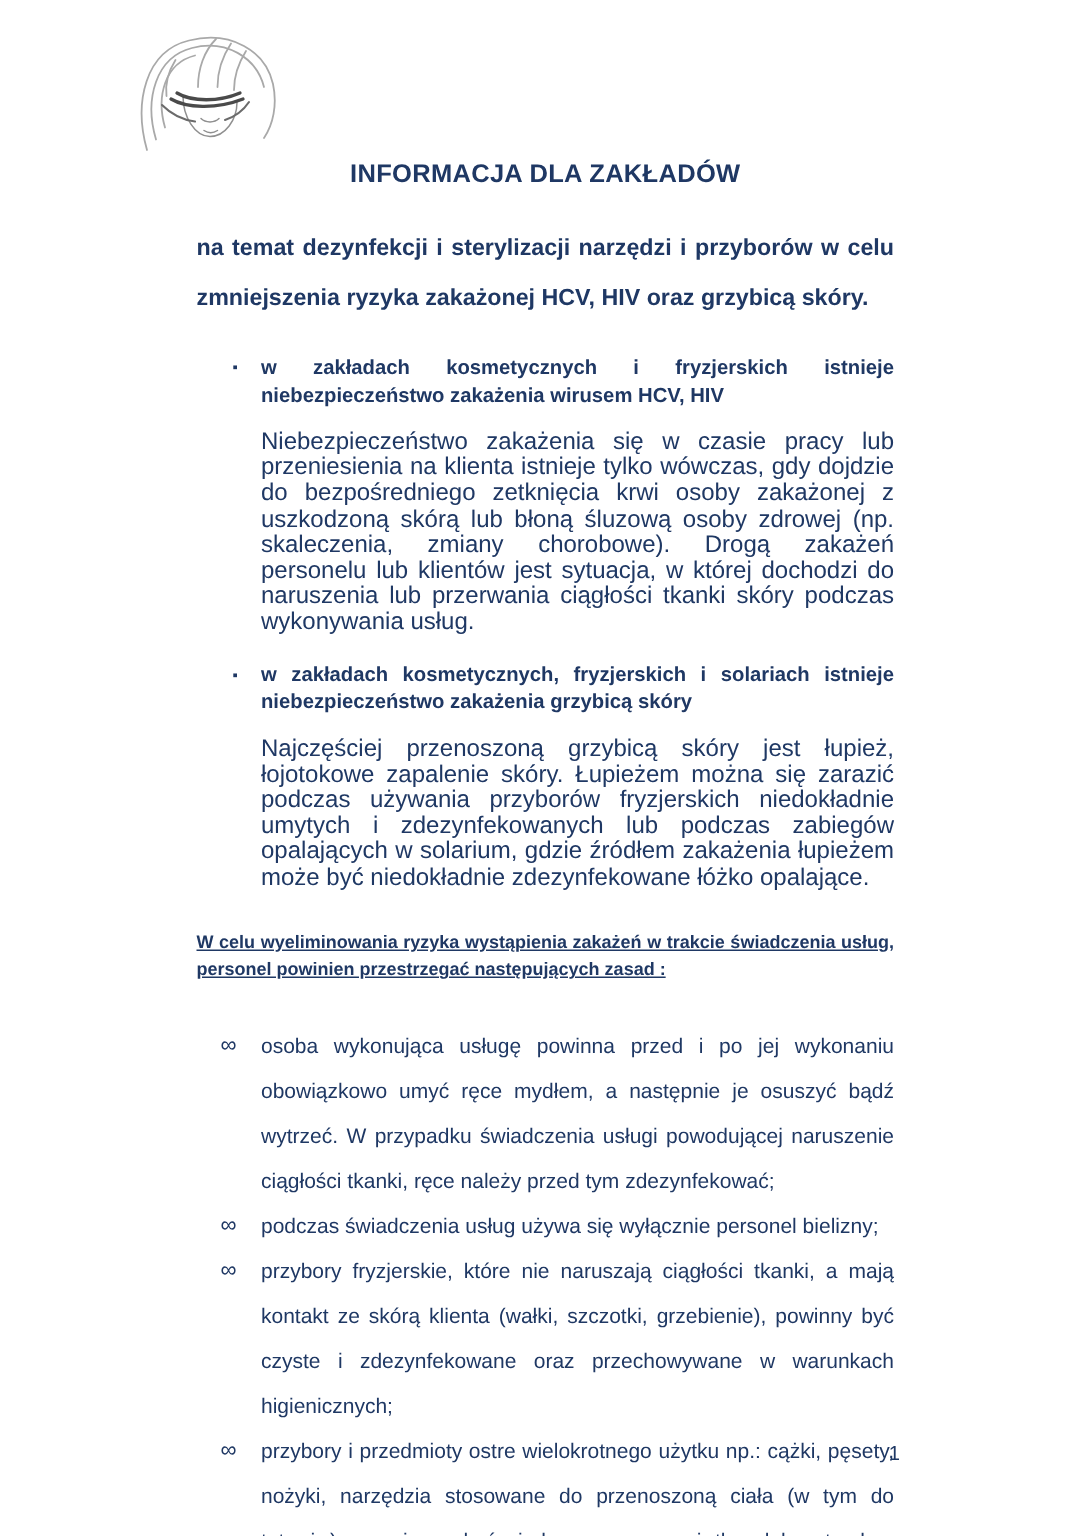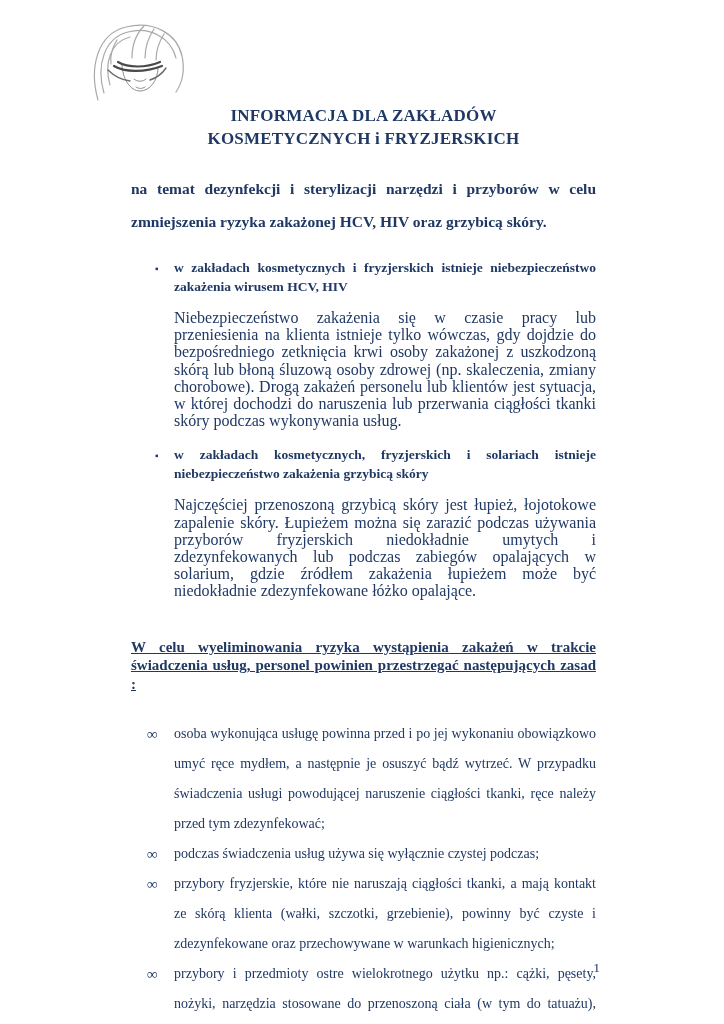--- a/index.html
+++ b/index.html
@@ -5,21 +5,21 @@
   :root { --ink: #1f3864; }
   * { margin: 0; padding: 0; box-sizing: border-box; }
   html, body { background: #ffffff; }
   .page {
     position: relative;
     width: 624px;
     height: 1024px;
     margin: 0 auto;
     background: #ffffff;
     overflow: hidden;
-    font-family: Liberation Serif, serif;
+    font-family: Liberation Sans, sans-serif;
     color: var(--ink);
   }
   .sketch {
     position: absolute;
     top: 20px;
     left: 34px;
     width: 106px;
     height: 90px;
   }
   .content {
@@ -58,23 +58,23 @@
     line-height: 18.5px;
   }
   .bbody {
     margin-top: 13px;
     padding-left: 43px;
     font-size: 16px;
     line-height: 17.2px;
     text-align: justify;
   }
   .rules-heading {
-    margin-top: 38px;
+    margin-top: 25px;
     font-weight: bold;
-    font-size: 15px;
+    font-size: 12px;
     line-height: 18.5px;
     text-decoration: underline;
     text-align: justify;
   }
   .rules { margin-top: 26px; }
   .rule {
     position: relative;
     padding-left: 43px;
     font-size: 14px;
     line-height: 30px;
@@ -125,21 +125,20 @@
           <path d="M82,48 C78,54 72,58 66,60"></path>
         </g>
       </g>
     </svg>
   </div>
 
   <div class="content">
 
     <h1 class="title">
       <span>INFORMACJA DLA ZAKŁADÓW</span><br>
-      <span>KOSMETYCZNYCH i FRYZJERSKICH</span>
     </h1>
 
     <p class="subtitle">na temat dezynfekcji i sterylizacji narzędzi i przyborów w celu zmniejszenia ryzyka zakażonej HCV, HIV oraz grzybicą skóry.</p>
 
     <div class="bullet-section">
       <div class="bhead">
         <span class="sq">▪</span>
         <span>w zakładach kosmetycznych i fryzjerskich istnieje niebezpieczeństwo zakażenia wirusem HCV, HIV</span>
       </div>
       <p class="bbody">Niebezpieczeństwo zakażenia się w czasie pracy lub przeniesienia na klienta istnieje tylko wówczas, gdy dojdzie do bezpośredniego zetknięcia krwi osoby zakażonej z uszkodzoną skórą lub błoną śluzową osoby zdrowej (np. skaleczenia, zmiany chorobowe). Drogą zakażeń personelu lub klientów jest sytuacja, w której dochodzi do naruszenia lub przerwania ciągłości tkanki skóry podczas wykonywania usług.</p>
@@ -155,21 +154,21 @@
 
     <p class="rules-heading">W celu wyeliminowania ryzyka wystąpienia zakażeń w trakcie świadczenia usług, personel powinien przestrzegać następujących zasad :</p>
 
     <div class="rules">
       <div class="rule">
         <span class="inf">∞</span>
         <span>osoba wykonująca usługę powinna przed i po jej wykonaniu obowiązkowo umyć ręce mydłem, a następnie je osuszyć bądź wytrzeć. W przypadku świadczenia usługi powodującej naruszenie ciągłości tkanki, ręce należy przed tym zdezynfekować;</span>
       </div>
       <div class="rule">
         <span class="inf">∞</span>
-        <span>podczas świadczenia usług używa się wyłącznie czystej podczas;</span>
+        <span>podczas świadczenia usług używa się wyłącznie personel bielizny;</span>
       </div>
       <div class="rule">
         <span class="inf">∞</span>
         <span>przybory fryzjerskie, które nie naruszają ciągłości tkanki, a mają kontakt ze skórą klienta (wałki, szczotki, grzebienie), powinny być czyste i zdezynfekowane oraz przechowywane w warunkach higienicznych;</span>
       </div>
       <div class="rule">
         <span class="inf">∞</span>
         <span>przybory i przedmioty ostre wielokrotnego użytku np.: cążki, pęsety, nożyki, narzędzia stosowane do przenoszoną ciała (w tym do tatuażu), powinny być jednorazowego użytku lub sterylne. Niedopuszczalne jest wielokrotne używanie narzędzi przeznaczonych do jednorazowego użytku;</span>
       </div>
     </div>

